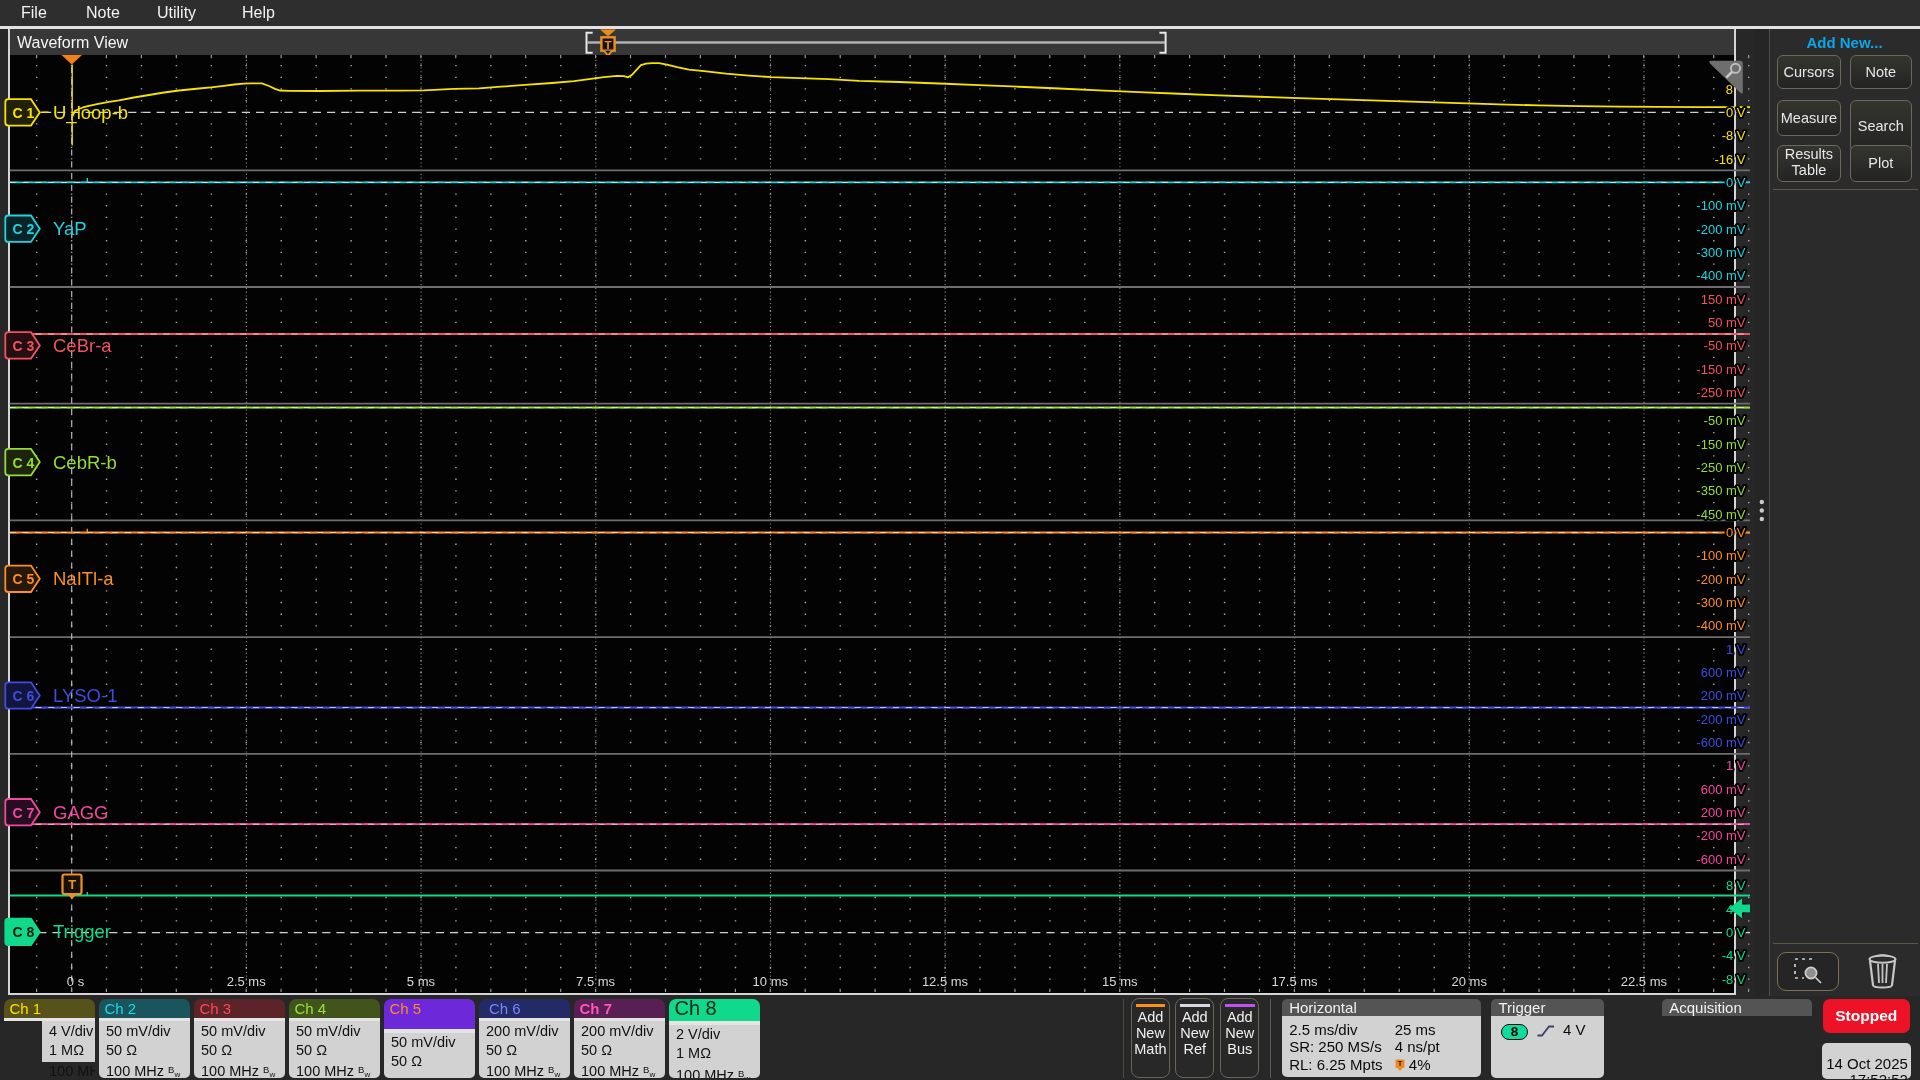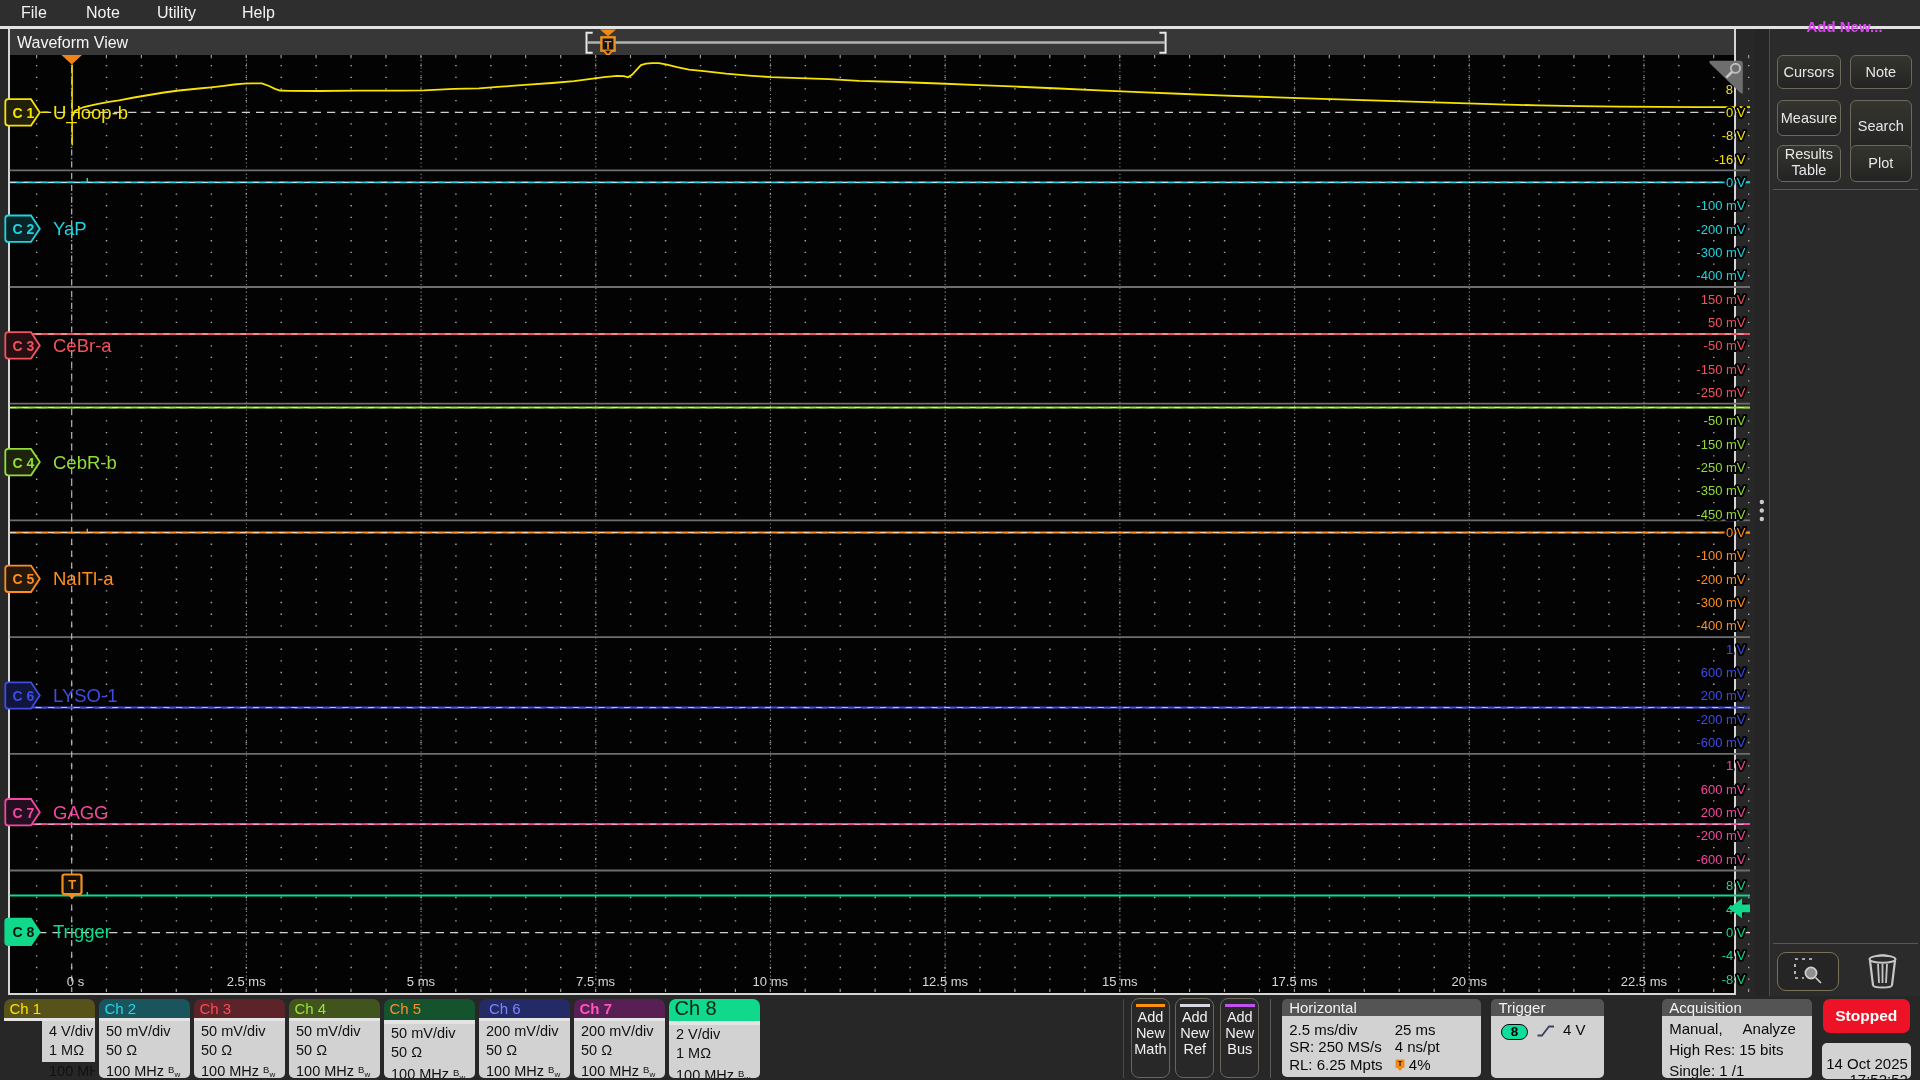--- a/index.html
+++ b/index.html
@@ -333,21 +333,21 @@
 <circle cx="1736.5" cy="68.3" r="4.6" fill="none" stroke="#bdbdbd" stroke-width="1.9"></circle>
 <line x1="1733.2" y1="71.8" x2="1727.2" y2="77.6" stroke="#c8c8c8" stroke-width="2.6"></line>
 <text x="1734.0" y="89.4" fill="#f7e300" font-size="13" text-anchor="end" dominant-baseline="central">8</text>
 <polygon points="1729.8,908.3 1743,898.4 1743,904.6 1751,904.6 1751,912.2 1743,912.2 1743,918.2" fill="#10d98c"></polygon>
     </svg>
   </div>
 </div>
 <div id="sidebar">
     <div id="sidegap"></div>
   </div>
-<div style="position:absolute;left:1844.5px;top:26px;transform:translate(-50%,-50%);color:#d946ef;font-weight:bold;font-size:15px;white-space:nowrap;text-align:right;">Add New...</div>
+<div style="position:absolute;left:1844.5px;top:42px;transform:translate(-50%,-50%);color:#0ea5e9;font-weight:bold;font-size:15px;white-space:nowrap;text-align:right;">Add New...</div>
 <div style="position:absolute;left:1777.3px;top:54.5px;width:63.3px;height:34px;background:linear-gradient(#35352f,#232323);border:1.4px solid #6e675b;border-radius:6px;display:flex;align-items:center;justify-content:center;text-align:center;color:#e6e6e6;font-size:14.5px;box-sizing:border-box;">Cursors</div>
 <div style="position:absolute;left:1850px;top:54.5px;width:61.5px;height:34px;background:linear-gradient(#35352f,#232323);border:1.4px solid #6e675b;border-radius:6px;display:flex;align-items:center;justify-content:center;text-align:center;color:#e6e6e6;font-size:14.5px;box-sizing:border-box;">Note</div>
 <div style="position:absolute;left:1777.3px;top:100px;width:63.3px;height:36.3px;background:linear-gradient(#35352f,#232323);border:1.4px solid #6e675b;border-radius:6px;display:flex;align-items:center;justify-content:center;text-align:center;color:#e6e6e6;font-size:14.5px;box-sizing:border-box;">Measure</div>
 <div style="position:absolute;left:1850px;top:100px;width:61.5px;height:52px;background:linear-gradient(#35352f,#232323);border:1.4px solid #6e675b;border-radius:6px;display:flex;align-items:center;justify-content:center;text-align:center;color:#e6e6e6;font-size:14.5px;box-sizing:border-box;">Search</div>
 <div style="position:absolute;left:1777.3px;top:144.5px;width:63.3px;height:37.5px;background:linear-gradient(#35352f,#232323);border:1.4px solid #6e675b;border-radius:6px;display:flex;align-items:center;justify-content:center;text-align:center;color:#e6e6e6;font-size:14.5px;line-height:15.8px;box-sizing:border-box;">Results<br>Table</div>
 <div style="position:absolute;left:1850px;top:144.5px;width:61.5px;height:37.5px;background:linear-gradient(#35352f,#232323);border:1.4px solid #6e675b;border-radius:6px;display:flex;align-items:center;justify-content:center;text-align:center;color:#e6e6e6;font-size:14.5px;box-sizing:border-box;">Plot</div>
 <div style="position:absolute;left:1773px;top:189px;width:145px;height:1px;background:#5c564b;"></div>
 <div style="position:absolute;left:1773px;top:942.5px;width:145px;height:1px;background:#5c564b;"></div>
 <svg style="position:absolute;left:1757px;top:498px;" width="10" height="26">
     <circle cx="4.8" cy="4" r="2.2" fill="#c9c9c9"></circle>
@@ -386,21 +386,21 @@
 <div style="height:18.5px;background:#5c2328;color:#ff4a56;font-size:15px;font-weight:500;padding-left:5.5px;line-height:19px;">Ch 3</div>
 <div style="height:3.5px;background:#e4e4e4;"></div>
 <div style="height:57px;background:#d2d2d2;color:#111;font-size:14.5px;padding:0.5px 0 0 7px;line-height:19px;">50 mV/div<br>50 Ω<br><span style="white-space:nowrap;">100 MHz <span style="font-size:9.5px;vertical-align:3.5px;">B</span><span style="font-size:8px;vertical-align:-1px;">w</span></span></div>
 </div>
 <div style="position:absolute;left:289px;top:999px;width:90.5px;height:79px;border-radius:7px 7px 5px 5px;overflow:hidden;">
 <div style="height:18.5px;background:#41541c;color:#9ae23c;font-size:15px;font-weight:500;padding-left:5.5px;line-height:19px;">Ch 4</div>
 <div style="height:3.5px;background:#e4e4e4;"></div>
 <div style="height:57px;background:#d2d2d2;color:#111;font-size:14.5px;padding:0.5px 0 0 7px;line-height:19px;">50 mV/div<br>50 Ω<br><span style="white-space:nowrap;">100 MHz <span style="font-size:9.5px;vertical-align:3.5px;">B</span><span style="font-size:8px;vertical-align:-1px;">w</span></span></div>
 </div>
 <div style="position:absolute;left:384px;top:999px;width:90.5px;height:79px;border-radius:7px 7px 5px 5px;overflow:hidden;">
-<div style="height:21px;background:#14532d;color:#ff8d27;font-size:15px;font-weight:500;padding-left:5.5px;line-height:19px;">Ch 5</div>
+<div style="height:30px;background:#6d28d9;color:#ff8d27;font-size:15px;font-weight:500;padding-left:5.5px;line-height:19px;">Ch 5</div>
 <div style="height:3.5px;background:#e4e4e4;"></div>
 <div style="height:57px;background:#d2d2d2;color:#111;font-size:14.5px;padding:0.5px 0 0 7px;line-height:19px;">50 mV/div<br>50 Ω<br><span style="white-space:nowrap;">100 MHz <span style="font-size:9.5px;vertical-align:3.5px;">B</span><span style="font-size:8px;vertical-align:-1px;">w</span></span></div>
 </div>
 <div style="position:absolute;left:479px;top:999px;width:90.5px;height:79px;border-radius:7px 7px 5px 5px;overflow:hidden;">
 <div style="height:18.5px;background:#232a66;color:#7a86ff;font-size:15px;font-weight:500;padding-left:10px;line-height:19px;">Ch 6</div>
 <div style="height:3.5px;background:#e4e4e4;"></div>
 <div style="height:57px;background:#d2d2d2;color:#111;font-size:14.5px;padding:0.5px 0 0 7px;line-height:19px;">200 mV/div<br>50 Ω<br><span style="white-space:nowrap;">100 MHz <span style="font-size:9.5px;vertical-align:3.5px;">B</span><span style="font-size:8px;vertical-align:-1px;">w</span></span></div>
 </div>
 <div style="position:absolute;left:574px;top:999px;width:90.5px;height:79px;border-radius:7px 7px 5px 5px;overflow:hidden;">
 <div style="height:18.5px;background:#571f54;color:#ff54b8;font-size:15px;font-weight:700;padding-left:5.5px;line-height:19px;">Ch 7</div>
@@ -442,17 +442,14 @@
 <div style="height:62px;background:#d2d2d2;color:#0a0a0a;font-size:15px;position:relative;">
       <div style="position:absolute;left:10px;top:7.5px;width:27px;height:16.5px;background:#10dc9c;border:1.8px solid #0a0a0a;border-radius:8.5px;box-sizing:border-box;color:#000;font-size:13.5px;font-weight:bold;text-align:center;line-height:13.5px;">8</div>
       <svg style="position:absolute;left:46px;top:9px;" width="18" height="12" viewBox="0 0 18 12">
         <polyline points="0.5,10.5 5,10.5 12,1.5 17,1.5" fill="none" stroke="#3f3f66" stroke-width="1.8"></polyline>
       </svg>
       <div style="position:absolute;left:72px;top:5px;">4 V</div>
     </div>
   </div>
 <div style="position:absolute;left:1661.7px;top:999px;width:150px;height:79px;border-radius:5px;overflow:hidden;">
 <div style="height:17px;background:#545454;color:#f2f2f2;font-size:15px;padding-left:7.5px;line-height:17.5px;">Acquisition</div>
-<div style="height:62px;background:#d2d2d2;color:#0a0a0a;font-size:15px;position:relative;">
-      <div style="position:absolute;left:7.5px;top:1.5px;line-height:21.2px;">Manual,<span style="margin-left:20px;">Analyze</span><br>High Res: 15 bits<br>Single: 1 /1</div>
-    </div>
   </div>
 <div style="position:absolute;left:1823px;top:998.5px;width:86.5px;height:34.5px;background:#ee1226;border-radius:7px;color:#fff;font-weight:bold;font-size:15.5px;display:flex;align-items:center;justify-content:center;">Stopped</div>
 <div style="position:absolute;left:1821.6px;top:1042.8px;width:89.3px;height:35.9px;background:#d2d2d2;border-radius:5px;color:#0a0a0a;font-size:15px;text-align:right;padding:13px 3px 0 0;box-sizing:border-box;line-height:16.5px;">14 Oct 2025<br>17:52:52</div>
 </body></html>

